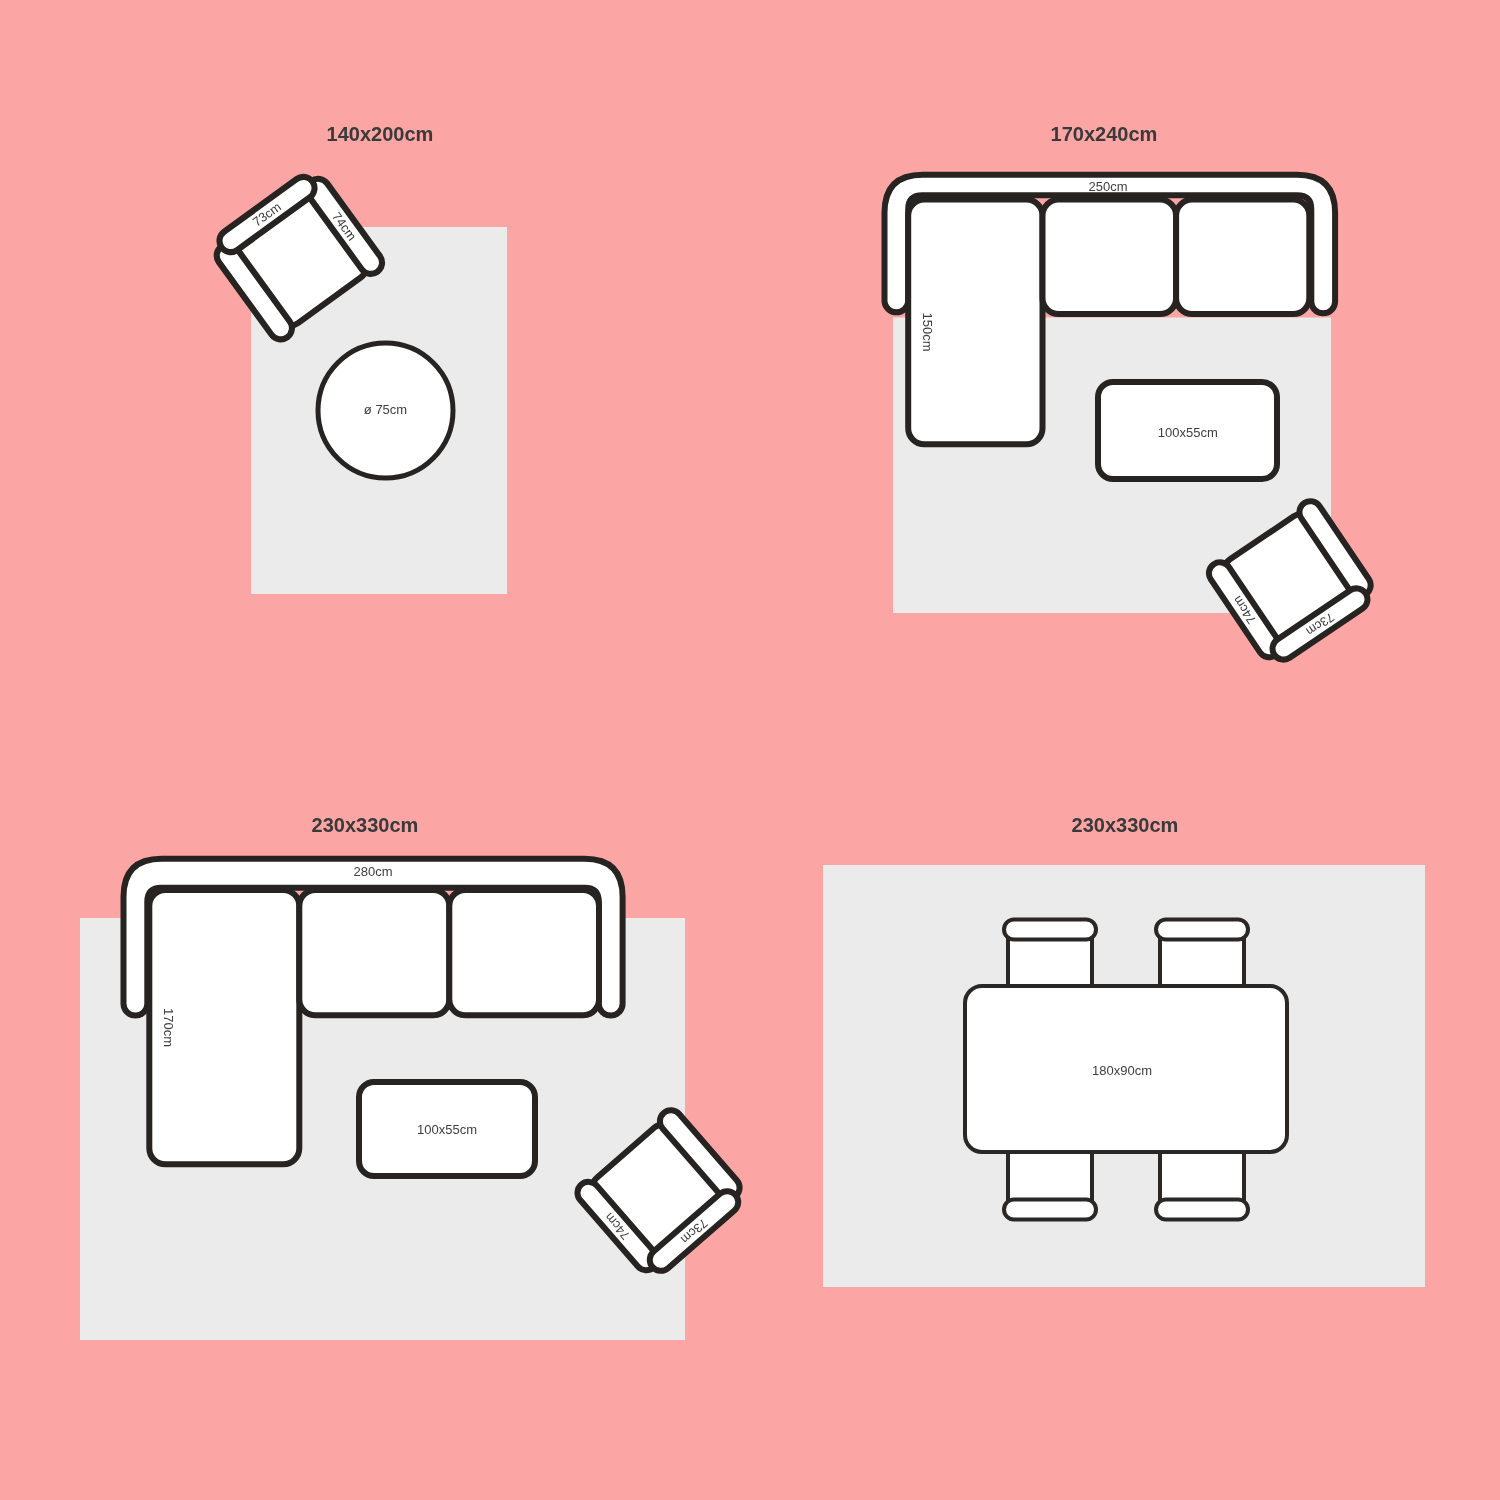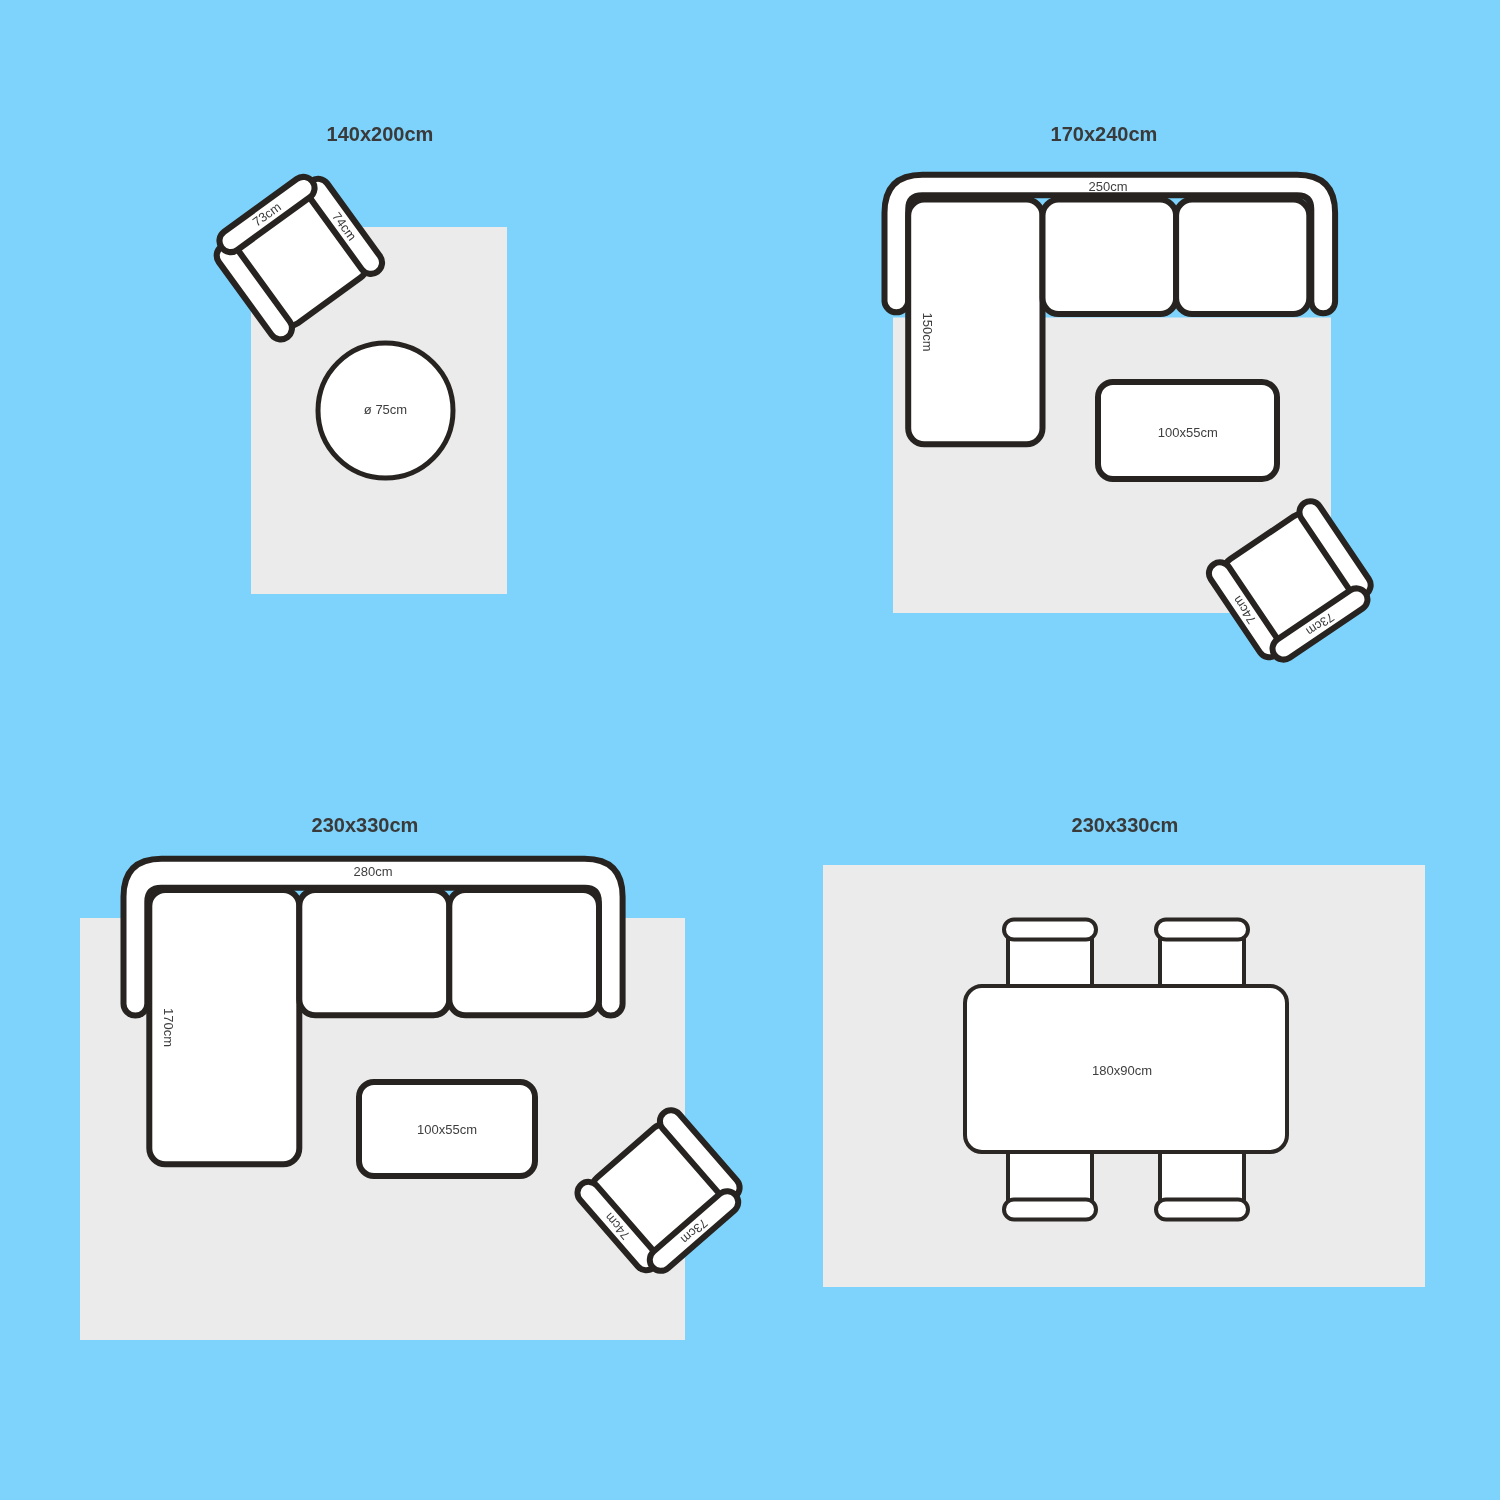--- a/index.html
+++ b/index.html
@@ -1,16 +1,16 @@
 <!DOCTYPE html>
 <html><head>
 <meta charset="utf-8">
 <style>
   html,body{margin:0;padding:0;background:#ffffff;}
-  .page{width:1500px;height:1500px;position:relative;background:#7dd3fc;}
+  .page{width:1500px;height:1500px;position:relative;background:#fca5a5;}
   text{font-family:"Liberation Sans", sans-serif;-webkit-font-smoothing:antialiased;}
   .title{font-size:20px;font-weight:bold;fill:#3a3a3a;}
   .lbl{font-size:13px;fill:#3e3e3e;}
   .sm{font-size:12.5px;fill:#3a3a3a;}
 </style>
 </head>
 <body>
 <div class="page">
 <svg style="will-change:transform" width="1500" height="1500" viewBox="0 0 1500 1500" xmlns="http://www.w3.org/2000/svg">
 <defs>

